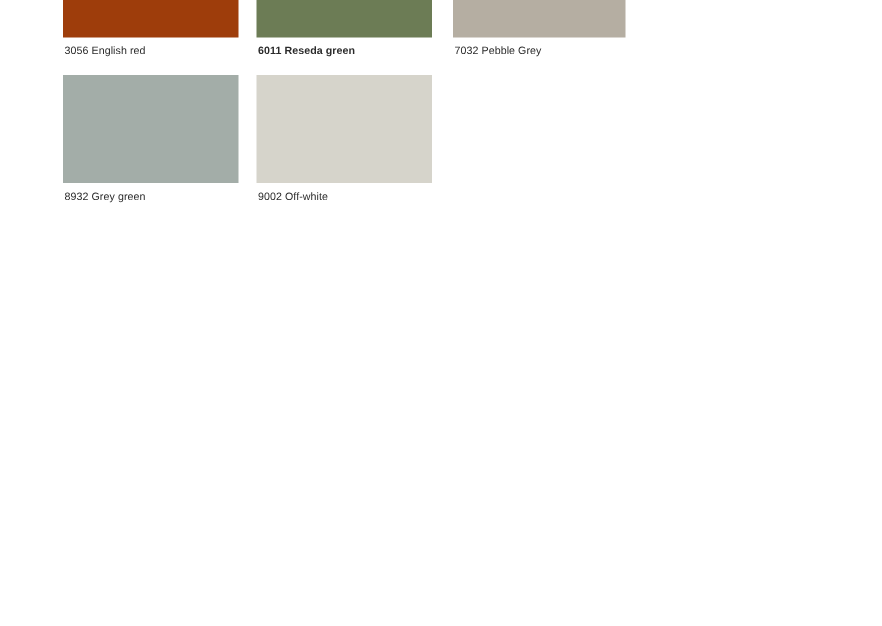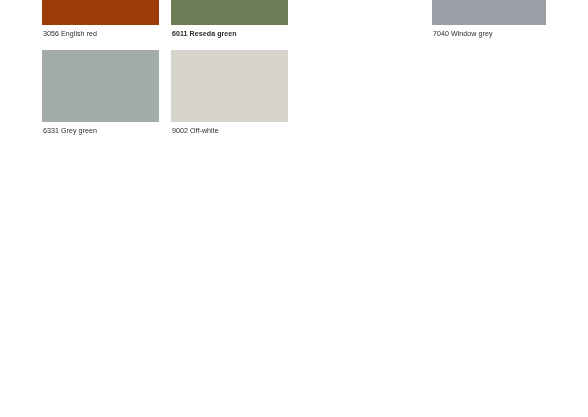--- a/index.html
+++ b/index.html
@@ -76,29 +76,29 @@
   <div class="swatch-cell row1 col-0">
     <div class="swatch-chip" style="background-color: rgb(158, 61, 11);"></div>
     <div class="swatch-label" style="color: rgb(43, 43, 43);">3056 English red</div>
   </div>
 
   <div class="swatch-cell row1 col-1">
     <div class="swatch-chip" style="background-color: rgb(108, 124, 85);"></div>
     <div class="swatch-label" style="color: rgb(43, 43, 43); font-weight: bold;">6011 Reseda green</div>
   </div>
 
+  <div class="swatch-cell row1 col-2">
+    <div class="swatch-chip" style="background-color: rgb(181, 174, 162);"></div>
+    <div class="swatch-label" style="color: rgb(43, 43, 43);">7032 Pebble Grey</div>
+  </div>
 
-  <div class="swatch-cell row1 col-3">
-    <div class="swatch-chip" style="background-color: rgb(154, 160, 165);"></div>
-    <div class="swatch-label" style="color: rgb(43, 43, 43);">7040 Window grey</div>
-  </div>
 
   <div class="swatch-cell row2 col-0">
     <div class="swatch-chip" style="background-color: rgb(163, 173, 168);"></div>
-    <div class="swatch-label" style="color: rgb(43, 43, 43);">6331 Grey green</div>
+    <div class="swatch-label" style="color: rgb(43, 43, 43);">8932 Grey green</div>
   </div>
 
   <div class="swatch-cell row2 col-1">
     <div class="swatch-chip" style="background-color: rgb(214, 212, 203);"></div>
     <div class="swatch-label" style="color: rgb(43, 43, 43);">9002 Off-white</div>
   </div>
 
 
 </div>
 

